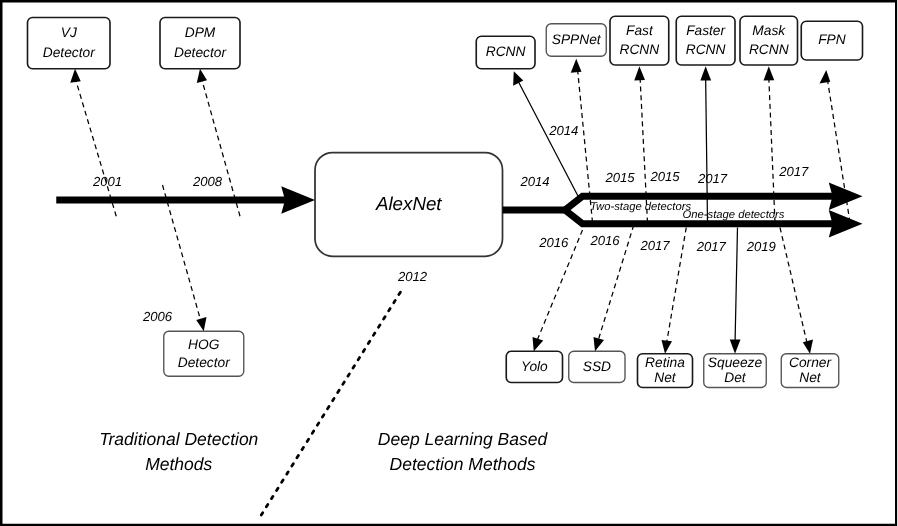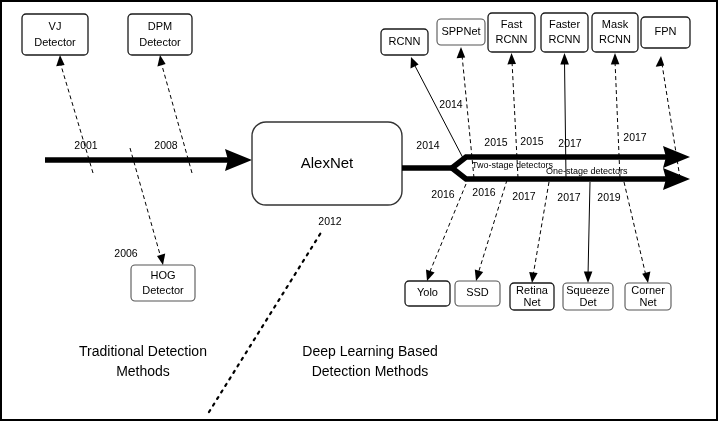--- a/index.html
+++ b/index.html
@@ -7,20 +7,21 @@
     padding: 0;
     background: #ffffff;
   }
   #canvas {
     position: relative;
     width: 718px;
     height: 421px;
     background: #ffffff;
     font-family: "Liberation Sans", sans-serif;
     overflow: hidden;
+    font-style: italic;
   }
   svg#diagram {
     position: absolute;
     left: 0;
     top: 0;
     width: 718px;
     height: 421px;
   }
   .frame {
     fill: none;

